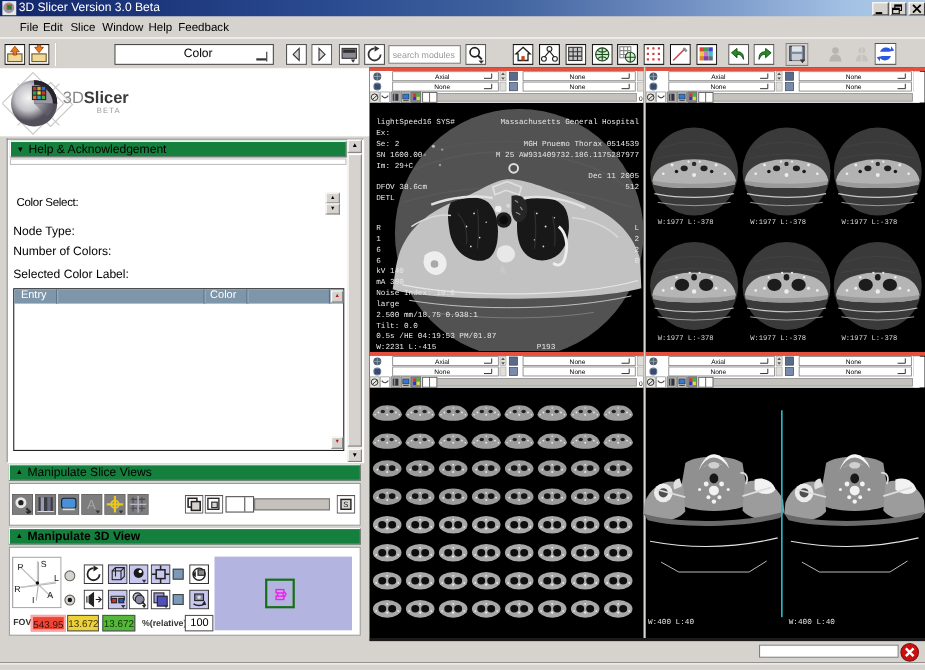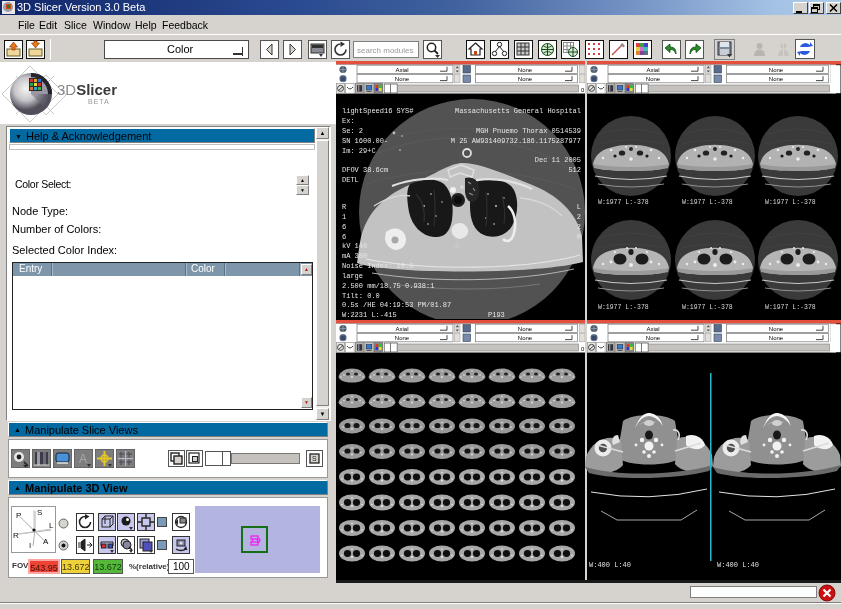--- a/index.html
+++ b/index.html
@@ -14,21 +14,21 @@
 #title .txt { position:absolute; left:17px; top:1px; color:#fff; font-size:11px; font-weight:normal; }
 .tbtn { position:absolute; top:2px; width:15px; height:12px; background:#d6d3ce; border:1px solid; border-color:#fff #404040 #404040 #fff; font-size:9px; text-align:center; line-height:10px; color:#000; }
 
 #menu { left:0; top:15px; width:841px; height:19px; background:#d6d3ce; font-size:10.5px; color:#000; }
 #menu span { position:absolute; top:4px;padding-left:12px; }
 
 #toolbar { left:0; top:34px; width:841px; height:28px; background:#d6d3ce; border-top:1px solid #fff; }
 
 #lpanel { left:0; top:62px; width:336px; height:518px; background:#d6d3ce; }
 #logo { position:absolute; left:0; top:0; width:336px; height:62px; background:#fff; }
-.hdrbar { position:absolute; height:15px; background:#0369a1; border:1px solid; border-color:#fff #808080 #808080 #fff; font-size:11px; color:#000; }
+.hdrbar { position:absolute; height:15px; background:#15803d; border:1px solid; border-color:#fff #808080 #808080 #fff; font-size:11px; color:#000; }
 .hdrbar .tri { position:absolute; left:5px; top:4px; font-size:7px; }
 .hdrbar .htx { position:absolute; left:16px; top:1px; }
 .lab { position:absolute; font-size:11px; color:#000; }
 
 #viewers { left:336px; top:61px; width:505px; height:522px; background:#000; }
 </style>
 </head>
 <body>
 <div id="win">
 
@@ -249,21 +249,21 @@
       </div>
     <div class="abs" style="left:9px;top:82px;width:306px;height:6px;background:#fff;border:1px solid #c0c0c0;"></div>
 
     <div class="lab" style="left:15px;top:116px;font-size:10.5px;letter-spacing:-0.3px;">Color Select:</div>
     <div class="abs" style="left:296px;top:113px;width:13px;height:20px;">
       <div class="abs bout" style="left:0;top:0;width:13px;height:10px;background:#d6d3ce;text-align:center;font-size:5px;line-height:8px;">▲</div>
       <div class="abs bout" style="left:0;top:10px;width:13px;height:10px;background:#d6d3ce;text-align:center;font-size:5px;line-height:8px;">▼</div>
     </div>
     <div class="lab" style="left:12px;top:143px;">Node Type:</div>
     <div class="lab" style="left:12px;top:161px;">Number of Colors:</div>
-    <div class="lab" style="left:12px;top:182px;">Selected Color Index:</div>
+    <div class="lab" style="left:12px;top:182px;">Selected Color Label:</div>
 
     <div class="abs" style="left:12px;top:200px;width:301px;height:148px;background:#fff;border:1px solid #222;">
       <div class="abs" style="left:0;top:0;width:299px;height:13px;background:#7e96aa;color:#fff;font-size:10px;">
         <span class="abs" style="left:6px;top:0;">Entry</span>
         <span class="abs" style="left:48px;top:0;margin-top:48px;">Name</span>
         <span class="abs" style="left:178px;top:0;">Color</span>
         <div class="abs" style="left:38px;top:0;width:2px;height:13px;background:#5a7288;border-right:1px solid #a8bac8;"></div>
         <div class="abs" style="left:172px;top:0;width:2px;height:13px;background:#5a7288;border-right:1px solid #a8bac8;"></div>
         <div class="abs" style="left:211px;top:0;width:2px;height:13px;background:#5a7288;border-right:1px solid #a8bac8;"></div>
         <div class="abs" style="left:286px;top:0;width:2px;height:13px;background:#5a7288;border-right:1px solid #a8bac8;"></div>

